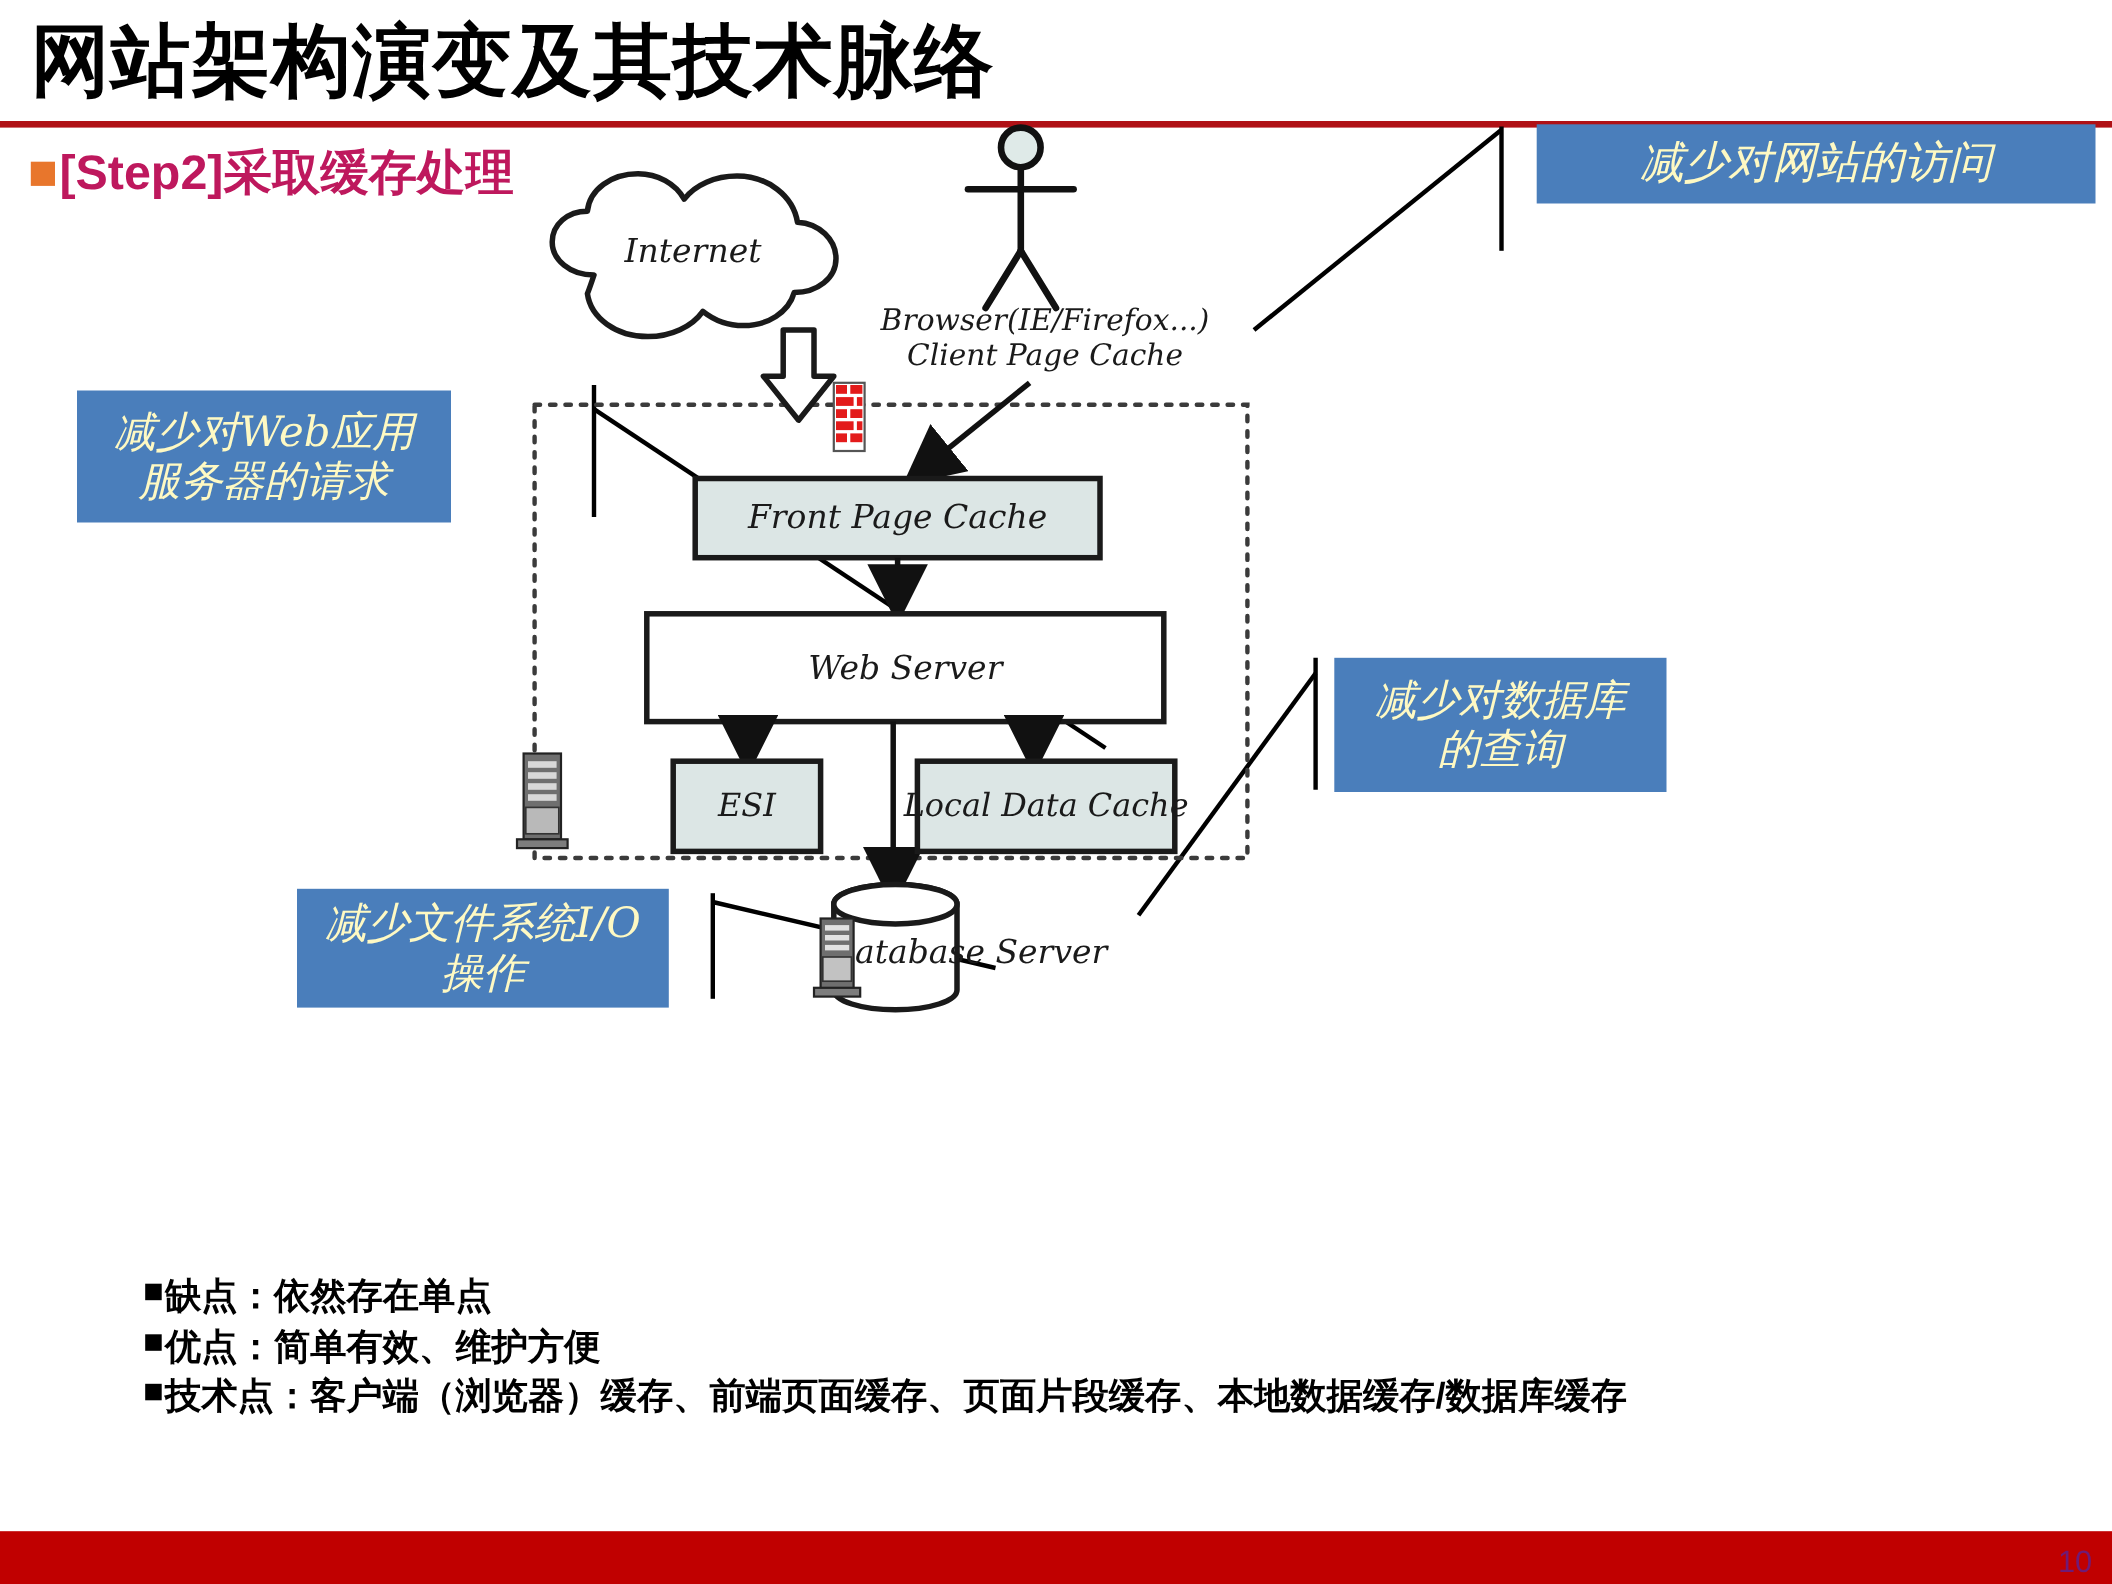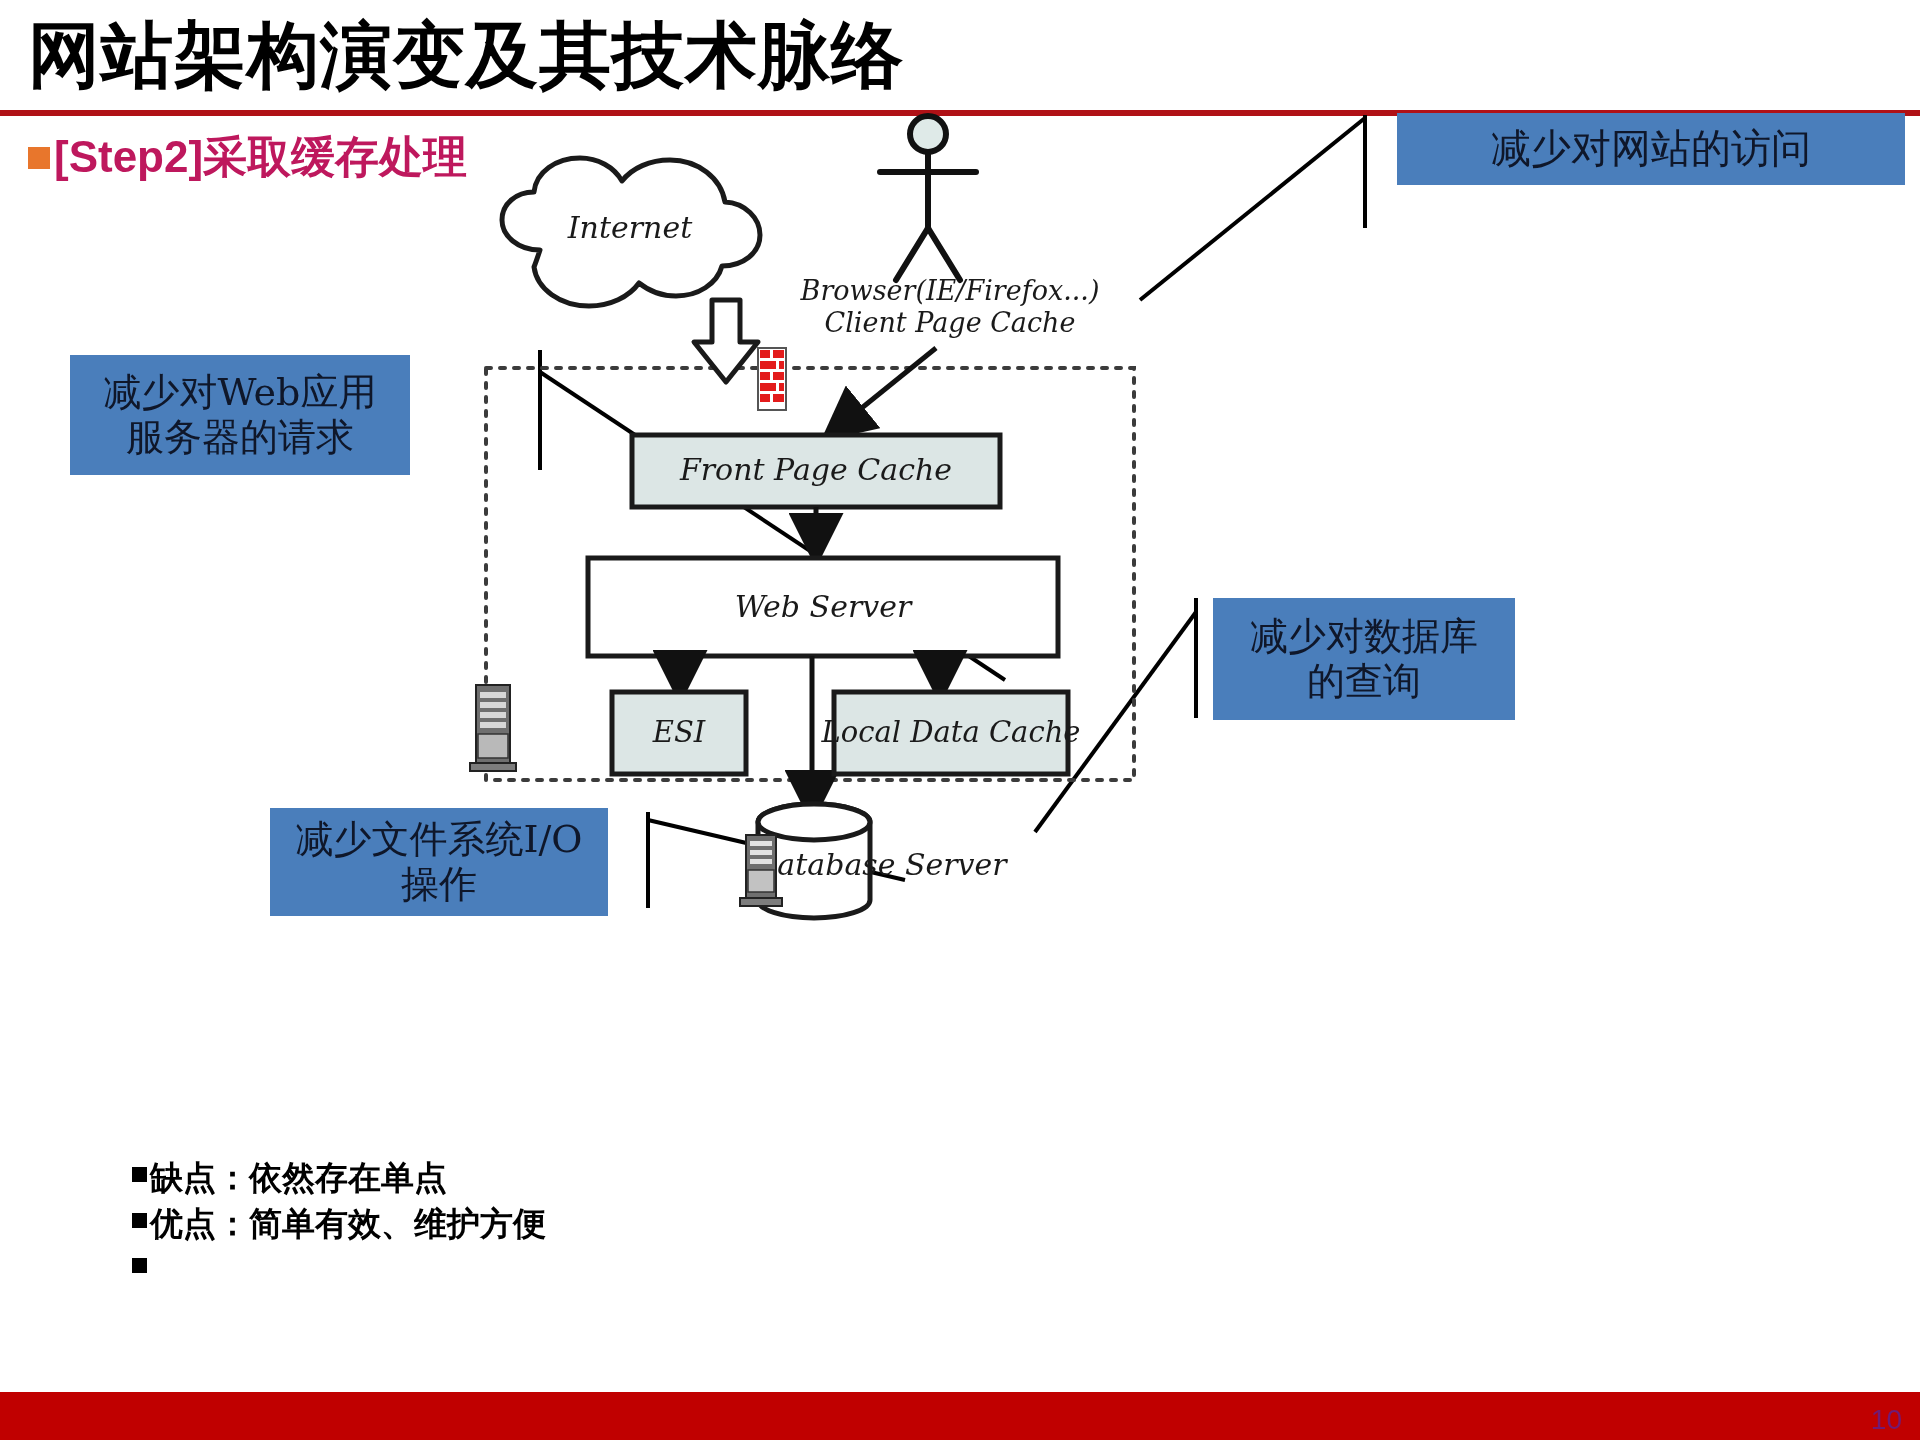--- a/index.html
+++ b/index.html
@@ -33,26 +33,27 @@
     width:22px;height:22px;background:#E8762C;display:inline-block;margin-right:4px;
   }
   #step-bullet .txt{
     font-size:44px;font-weight:bold;color:#be185d;white-space:nowrap;
   }
 
   
   .callout{
     position:absolute;
     background:#4A7EBB;
-    color:#0f172a;
+    color:#fef9c3;
     display:flex;align-items:center;justify-content:center;
     text-align:center;
     font-family:"DejaVu Serif","Liberation Serif",serif;
     font-size:40px;line-height:1.18;
     white-space:pre-line;
+    font-style:italic;
   }
   #callout-visits{left:1397px;top:113px;width:508px;height:72px;}
   #callout-webapp{left:70px;top:355px;width:340px;height:120px;font-size:38px;}
   #callout-db{left:1213px;top:598px;width:302px;height:122px;font-size:38px;}
   #callout-fileio{left:270px;top:808px;width:338px;height:108px;font-size:38px;}
 
   
   #leaders{position:absolute;left:0;top:0;width:1920px;height:1440px;pointer-events:none;}
 
   
@@ -237,19 +238,20 @@
     <div class="row">
       <span class="sq"></span>
       <span>缺点：依然存在单点</span>
     </div>
     <div class="row">
       <span class="sq"></span>
       <span>优点：简单有效、维护方便</span>
     </div>
     <div class="row">
       <span class="sq"></span>
+      <span>技术点：客户端（浏览器）缓存、前端页面缓存、页面片段缓存、本地数据缓存/数据库缓存</span>
     </div>
   </div>
 
   <div id="footer-bar"></div>
   <div id="page-number">10</div>
 
 </div>
 
 </body></html>

